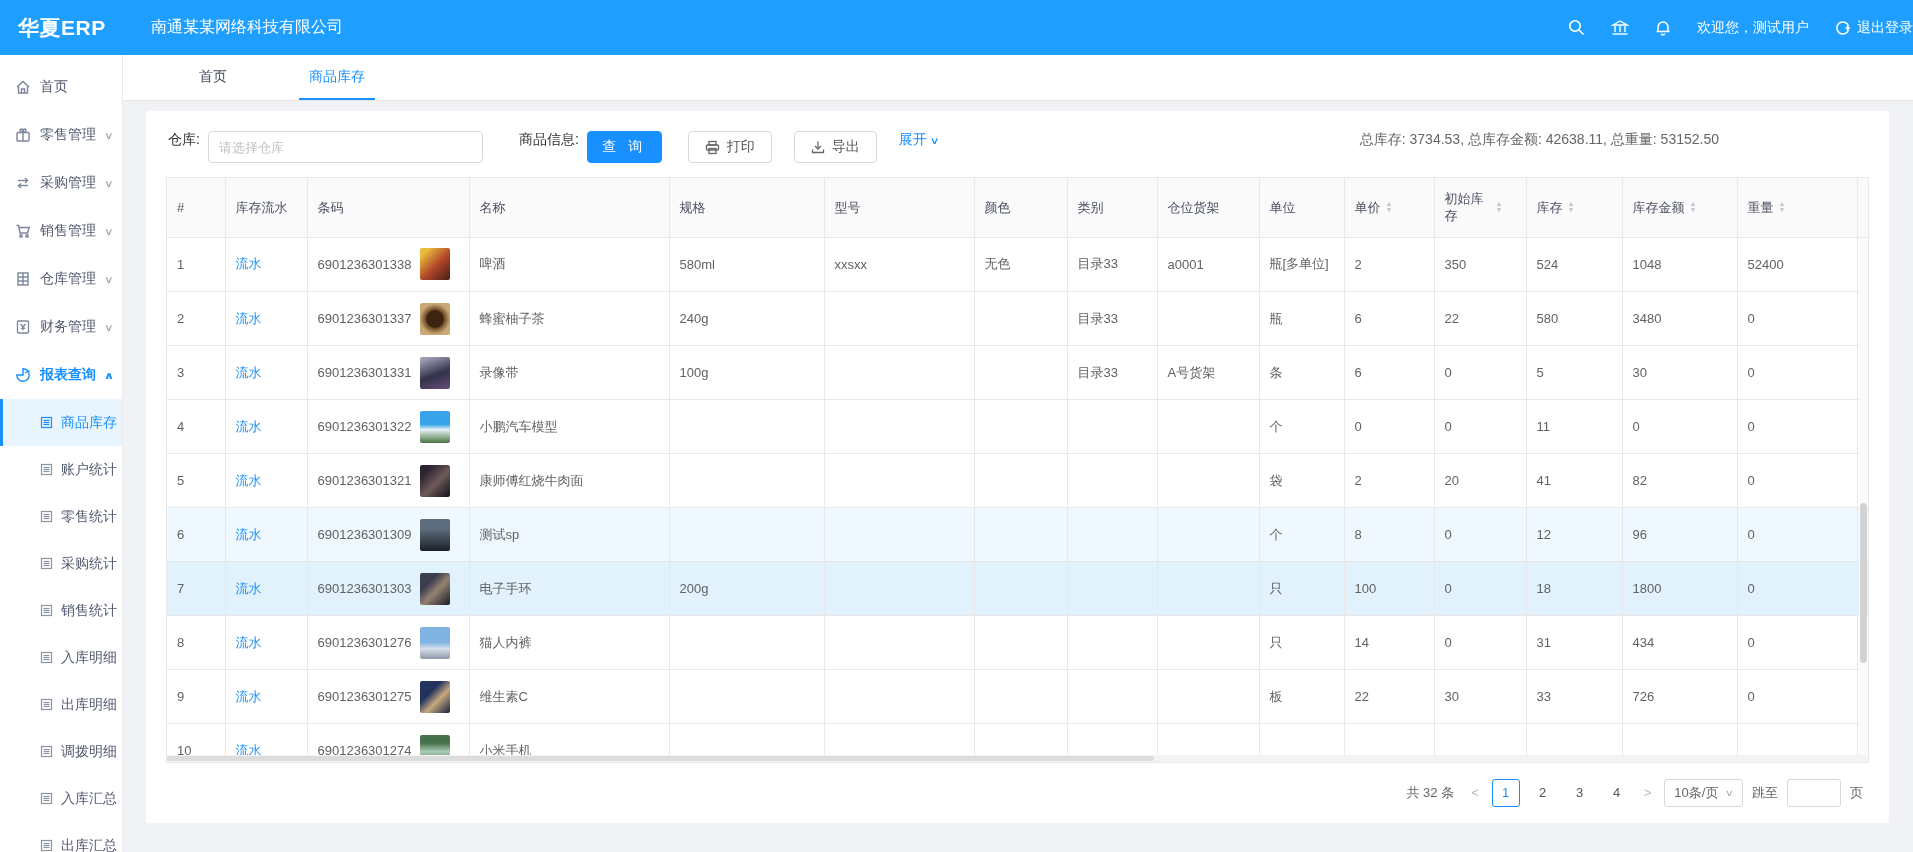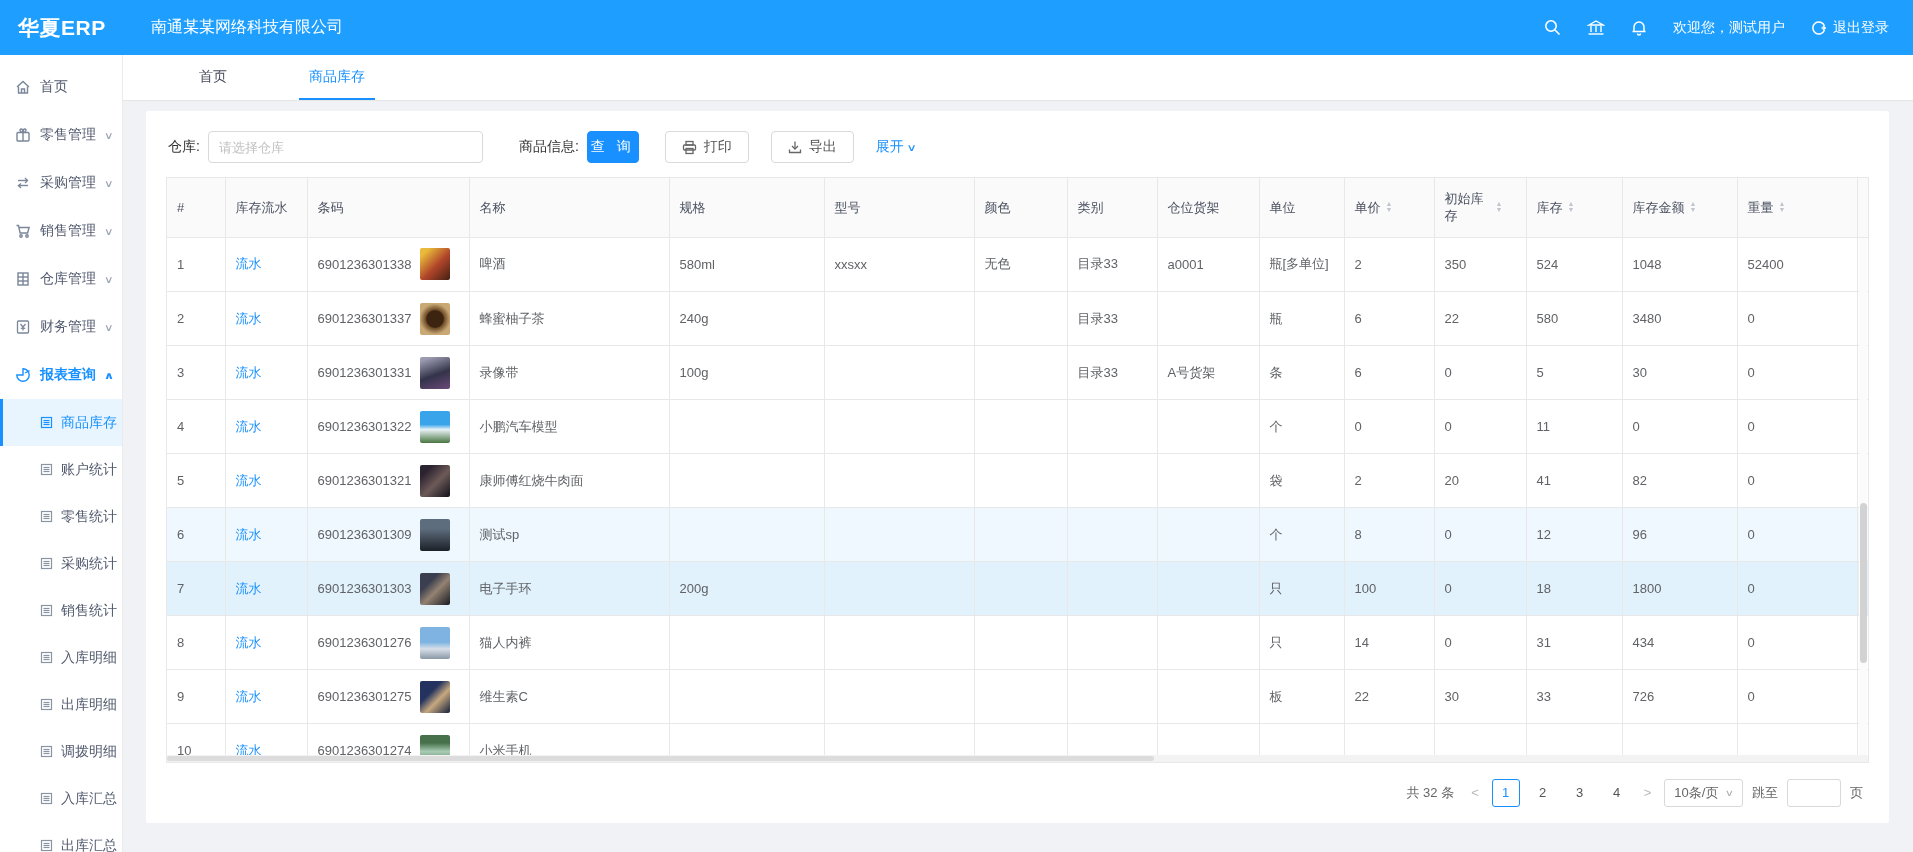--- a/index.html
+++ b/index.html
@@ -3,21 +3,21 @@
 <meta charset="utf-8">
 <style>
   * { margin:0; padding:0; box-sizing:border-box; }
   html,body { width:1913px; height:852px; overflow:hidden;
     font-family:"Liberation Sans","DejaVu Sans",sans-serif; background:#f0f2f5; }
 
   
   .header { height:55px; background:#1e9fff; display:flex; align-items:center; color:#fff; }
   .logo { width:123px; font-size:21px; font-weight:bold; padding-left:18px; letter-spacing:.5px; white-space:nowrap; }
   .company { font-size:16px; margin-left:28px; }
-  .hright { margin-left:auto; display:flex; align-items:center; gap:26px; padding-right:24px; font-size:14px; }
+  .hright { margin-left:auto; display:flex; align-items:center; gap:26px; font-size:14px; }
   .hicon { display:inline-flex; align-items:center; cursor:pointer; }
   .hicon svg { display:block; }
   .logout { display:inline-flex; align-items:center; gap:6px; cursor:pointer; }
 
   
   .shell { display:flex; height:812px; }
   .sidebar { width:123px; background:#fff; border-right:1px solid #ebebeb; overflow:hidden; padding-top:8px; }
   .mitem { height:48px; display:flex; align-items:center; padding:0 10px 0 15px; gap:9px;
     font-size:14px; color:#515a6e; cursor:pointer; white-space:nowrap; }
   .mitem .micon { color:#7a8699; display:inline-flex; }
@@ -34,30 +34,30 @@
   .main { flex:1; display:flex; flex-direction:column; overflow:hidden; }
   .tabbar { background:#fff; border-bottom:1px solid #e6e6e6; display:flex; padding-left:66px; height:46px; }
   .tab { font-size:14px; color:#454c5b; padding:0 10px; display:flex; align-items:center; cursor:pointer;
     margin-right:62px; border-bottom:2px solid transparent; }
   .tab.active { color:#1890ff; border-bottom-color:#1890ff; }
 
   .content { padding:10px 24px 0 23px; }
   .card { background:#fff; border-radius:2px; padding:14px 20px 16px 20px; height:712px; position:relative; }
 
   
-  .filterbar { display:flex; align-items:center; font-size:14px; color:#333; padding:6px 0 14px 2px; }
+  .filterbar { display:flex; align-items:flex-start; font-size:14px; color:#333; padding:6px 0 14px 2px; }
   .flabel { margin-right:8px; white-space:nowrap; }
   .finput { height:32px; border:1px solid #d9d9d9; border-radius:4px; padding:0 10px; font-size:13px;
     color:#333; outline:none; font-family:inherit; }
   .finput::placeholder { color:#bfbfbf; }
   .w-warehouse { width:275px; margin-right:36px; }
   .w-product { width:246px; margin-right:28px; }
   .btn { height:32px; border-radius:4px; font-size:14px; cursor:pointer; display:inline-flex;
     align-items:center; justify-content:center; font-family:inherit; }
-  .btn-primary { background:#1890ff; border:1px solid #1890ff; color:#fff; width:52px; margin-right:26px; letter-spacing:4px; }
+  .btn-primary { background:#1890ff; border:1px solid #1890ff; color:#fff; width:75px; margin-right:26px; letter-spacing:4px; }
   .btn-plain { background:#fff; border:1px solid #d9d9d9; color:#555; padding:9px 16px; gap:7px; margin-right:22px; }
   .btn-plain svg { color:#666; }
   .expand-link { color:#1890ff; cursor:pointer; display:inline-flex; align-items:center; gap:4px; white-space:nowrap; }
   .expand-link .chev { font-size:10px; transform:scaleX(1.4); }
   .summary { margin-left:auto; color:#666; font-size:14px; padding-right:150px; white-space:nowrap; }
 
   
   .tablewrap { position:relative; border:1px solid #e8e8e8; border-bottom:none; }
   table { border-collapse:collapse; table-layout:fixed; width:100%; font-size:13px; color:#606266; }
   thead th { background:#fafafa; height:59px; font-weight:500; color:#4a5160; text-align:left;
@@ -375,20 +375,21 @@
                   <polyline points="4,6 7,9 10,6"></polyline>
                   <path d="M1.5 9.5 v3 h11 v-3"></path>
                 </svg>
             </span>
             <span>导出</span>
           </button>
           <span class="expand-link">
             <span>展开</span>
             <span class="chev">∨</span>
           </span>
+          <span class="summary">总库存: 3734.53, 总库存金额: 42638.11, 总重量: 53152.50</span>
         </div>
 
         <div class="tablewrap">
           <table>
             <colgroup>
               <col style="width:58px">
                 <col style="width:82px">
                 <col style="width:162px">
                 <col style="width:200px">
               <col style="width:155px">

